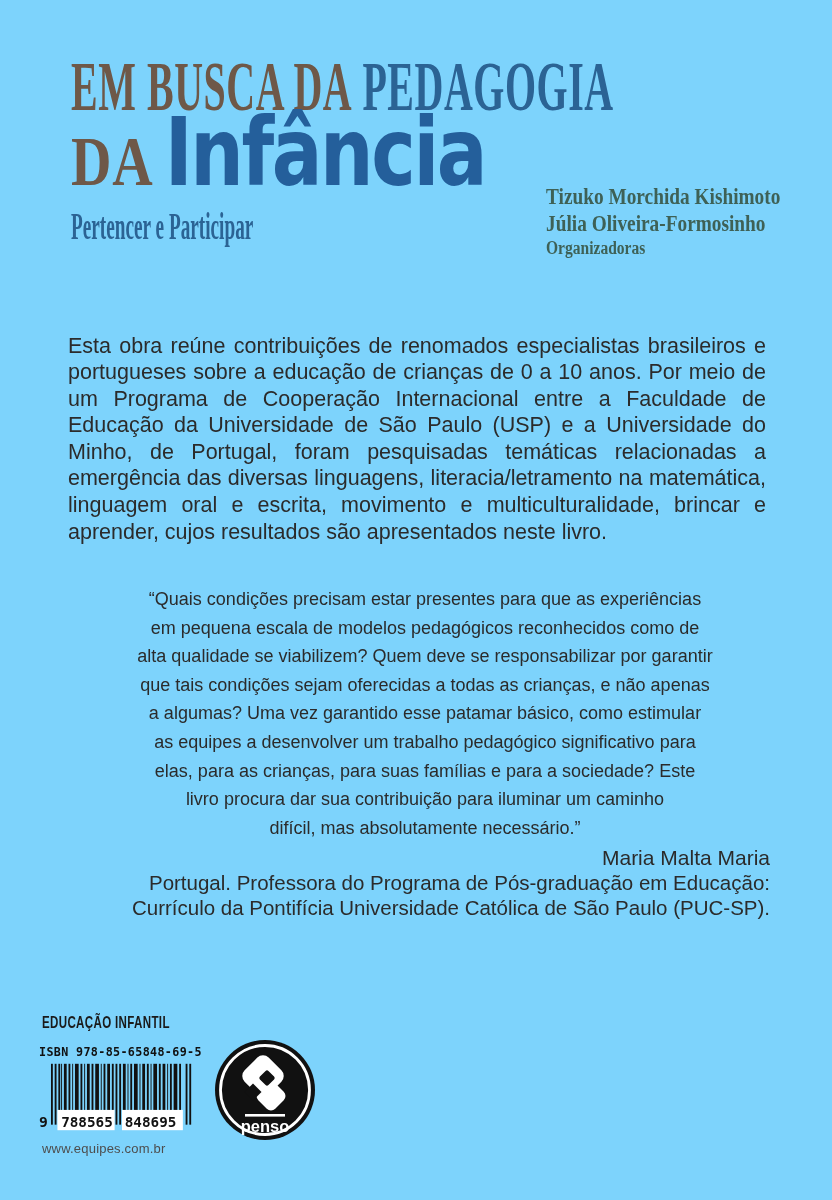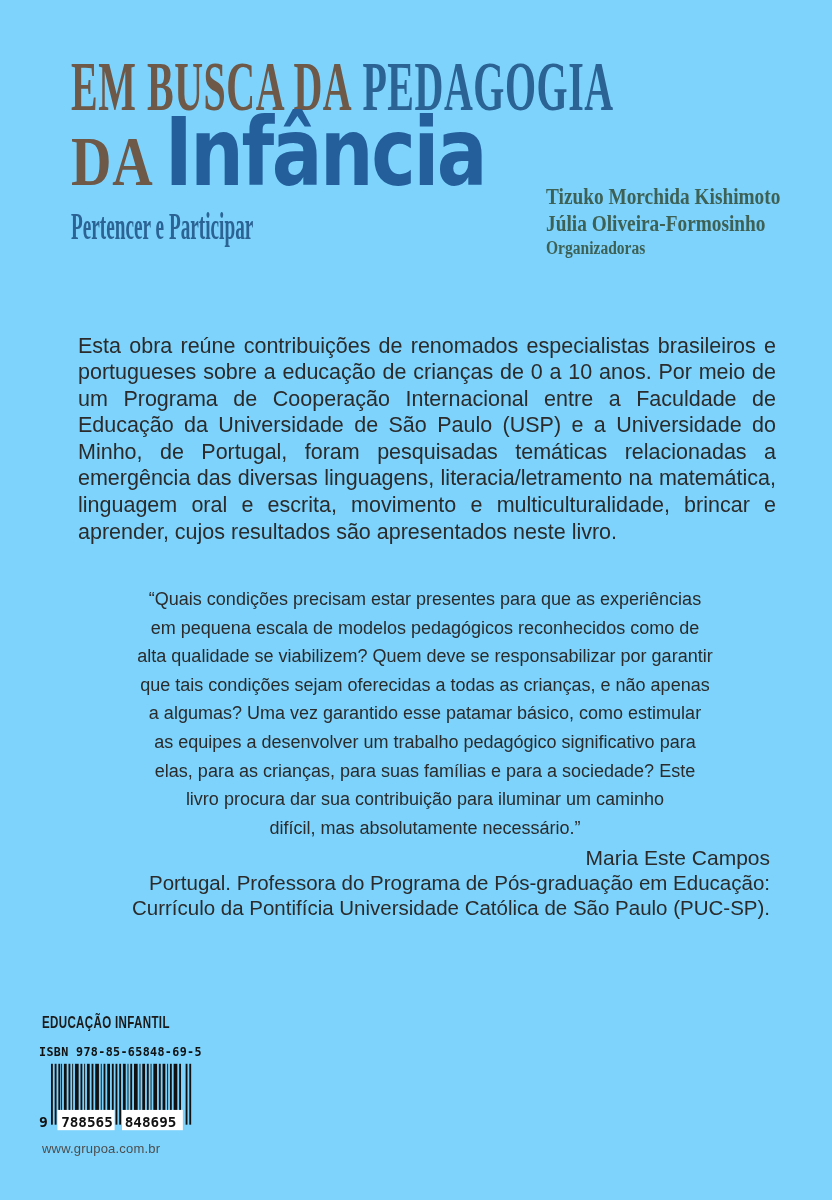--- a/index.html
+++ b/index.html
@@ -24,21 +24,21 @@
             font-family:"Liberation Serif",serif;font-weight:bold;font-size:37px;color:#2b6394;}
 
   
   .authors{position:absolute;left:546px;top:183px;color:#3e6156;
            font-family:"Liberation Serif",serif;font-weight:bold;
            transform:scaleX(0.84);transform-origin:0 0;}
   .author-line{font-size:23px;line-height:27px;white-space:nowrap;}
   .author-role{font-size:18.5px;line-height:23px;white-space:nowrap;}
 
   
-  .synopsis{position:absolute;left:78px;top:311px;width:698px;
+  .synopsis{position:absolute;left:68px;top:311px;width:698px;
             font-size:21.5px;line-height:26.6px;color:#2b2b2b;text-align:justify;}
 
   
   .quote-block{position:absolute;left:80px;top:585px;width:690px;color:#2b2b2b;}
   .quote-text{font-size:18px;line-height:28.6px;text-align:center;white-space:pre-line;}
   .quote-author{font-size:21px;line-height:25px;text-align:right;margin-top:3px;}
   .quote-cred{font-size:20.5px;line-height:24.8px;text-align:right;white-space:pre-line;margin-top:1px;}
 
   
   .category{position:absolute;left:42px;top:1013px;white-space:nowrap;
@@ -74,21 +74,21 @@
   <div class="quote-block">
     <div class="quote-text">“Quais condições precisam estar presentes para que as experiências
 em pequena escala de modelos pedagógicos reconhecidos como de
 alta qualidade se viabilizem? Quem deve se responsabilizar por garantir
 que tais condições sejam oferecidas a todas as crianças, e não apenas
 a algumas? Uma vez garantido esse patamar básico, como estimular
 as equipes a desenvolver um trabalho pedagógico significativo para
 elas, para as crianças, para suas famílias e para a sociedade? Este
 livro procura dar sua contribuição para iluminar um caminho
 difícil, mas absolutamente necessário.”</div>
-    <div class="quote-author">Maria Este Campos</div>
+    <div class="quote-author">Maria Malta Maria</div>
     <div class="quote-cred">Portugal. Professora do Programa de Pós-graduação em Educação:
 Currículo da Pontifícia Universidade Católica de São Paulo (PUC-SP).</div>
   </div>
 
   <div class="category">EDUCAÇÃO INFANTIL</div>
 
   <div class="isbn">ISBN 978-85-65848-69-5</div>
 
   <div class="barcode">
     <svg width="154" height="72" viewBox="-13 0 167 72" xmlns="http://www.w3.org/2000/svg">
@@ -131,16 +131,30 @@
           <rect x="150" y="0" width="2" height="66"></rect>
       </g>
       <rect x="7" y="50" width="62" height="22" fill="#ffffff"></rect>
       <rect x="77" y="50" width="66" height="22" fill="#ffffff"></rect>
       <text x="-13" y="69" font-family="DejaVu Sans Mono, monospace" font-weight="bold" font-size="16" fill="#111">9</text>
       <text x="11" y="69" textLength="56" lengthAdjust="spacingAndGlyphs" font-family="DejaVu Sans Mono, monospace" font-weight="bold" font-size="16" fill="#111">788565</text>
       <text x="80" y="69" textLength="56" lengthAdjust="spacingAndGlyphs" font-family="DejaVu Sans Mono, monospace" font-weight="bold" font-size="16" fill="#111">848695</text>
     </svg>
   </div>
 
-  <div class="website">www.grupoa.com.br</div>
+  <div class="website">www.equipes.com.br</div>
 
+  <div class="penso-logo">
+    <svg width="100" height="100" viewBox="0 0 100 100" xmlns="http://www.w3.org/2000/svg">
+      <circle cx="50" cy="50" r="50" fill="#111111"></circle>
+      <circle cx="50" cy="50" r="44.5" fill="none" stroke="#ffffff" stroke-width="2.8"></circle>
+      <g>
+        <rect x="31" y="19" width="34" height="34" rx="8" transform="rotate(45 48 36)" fill="#ffffff"></rect>
+        <rect x="44" y="44" width="24" height="24" rx="6" transform="rotate(45 56 56)" fill="#ffffff"></rect>
+        <rect x="46" y="32" width="12" height="12" rx="2" transform="rotate(45 52 38)" fill="#111111"></rect>
+        <rect x="32" y="46" width="12" height="12" transform="rotate(45 38 52)" fill="#111111"></rect>
+      </g>
+      <rect x="30" y="74" width="40" height="2.6" fill="#ffffff"></rect>
+      <text x="50" y="92" text-anchor="middle" font-size="16.5" font-weight="bold" fill="#ffffff" font-family="Liberation Sans, sans-serif">penso</text>
+    </svg>
+  </div>
 
 </div>
 
 </body></html>

